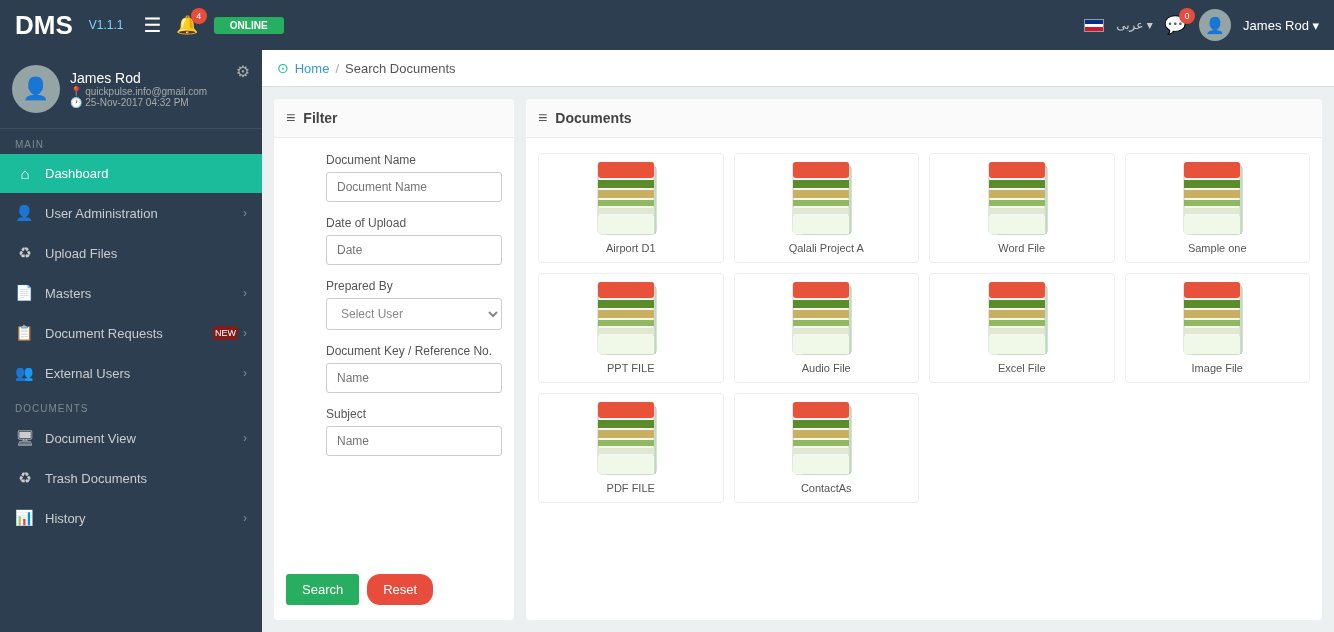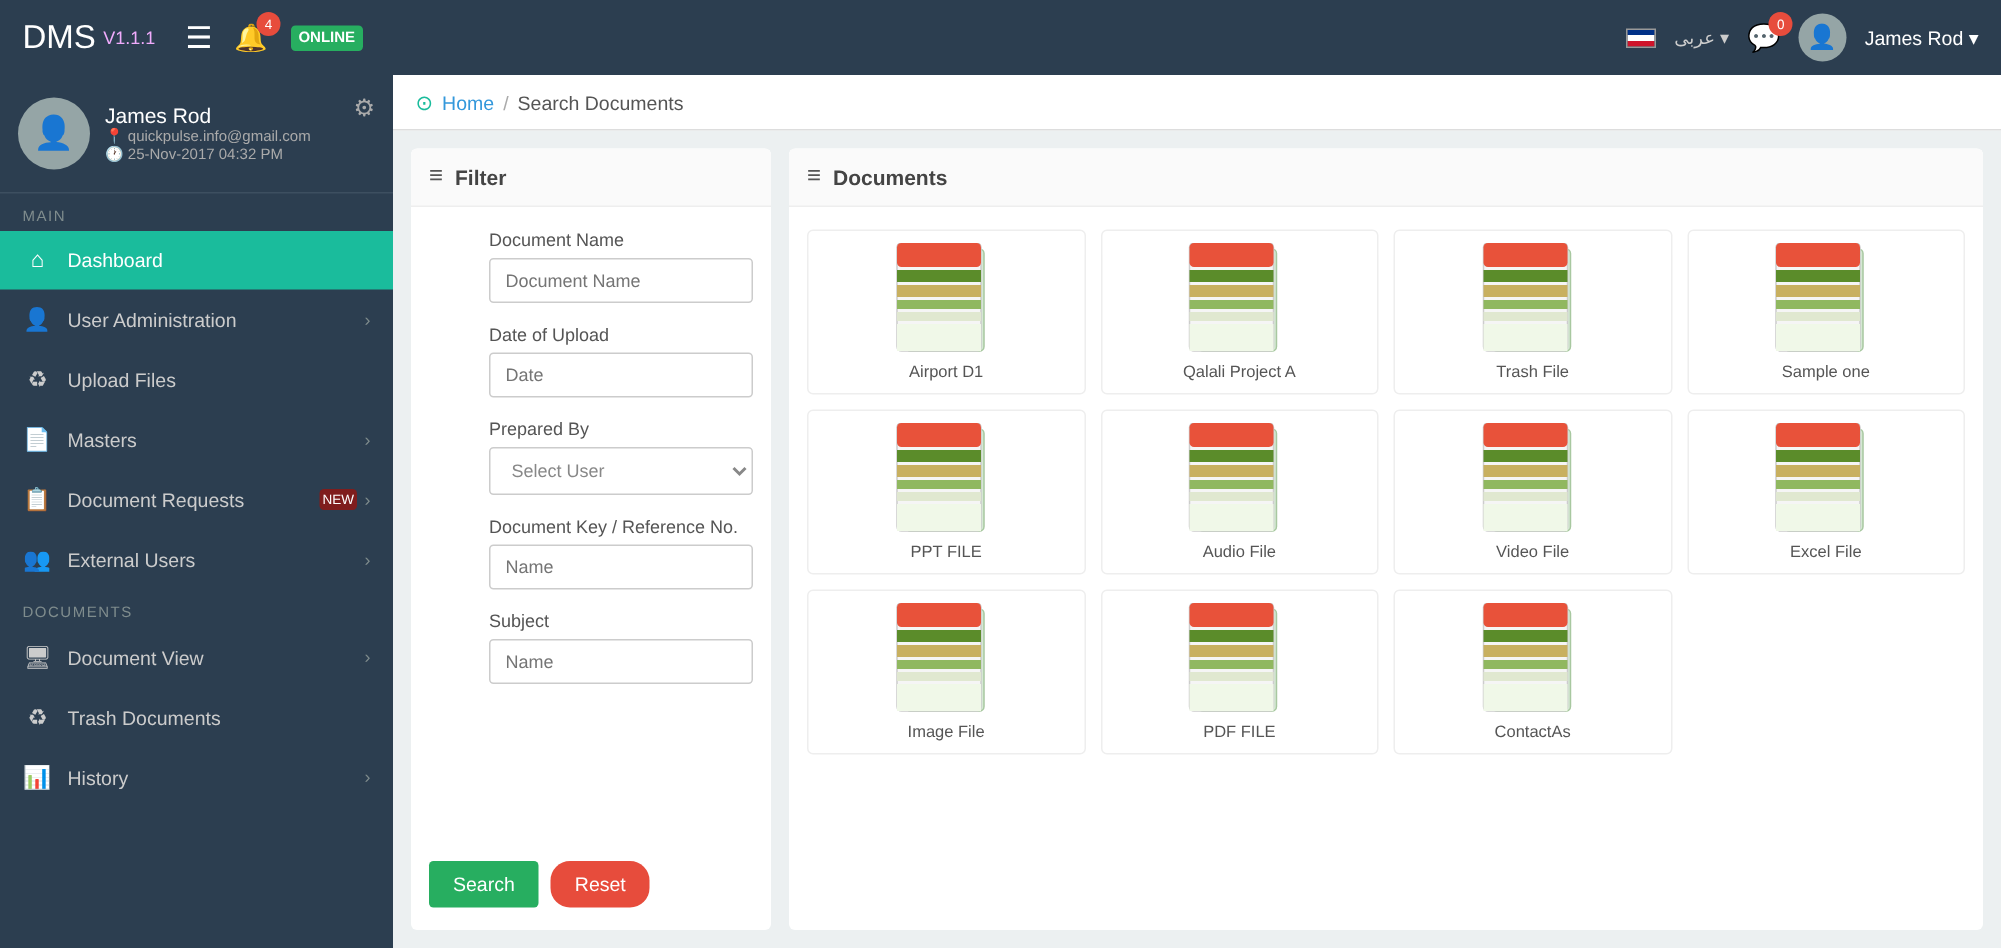--- a/index.html
+++ b/index.html
@@ -9,28 +9,28 @@
     .topnav {
       background: #2c3e50;
       color: white;
       display: flex;
       align-items: center;
       padding: 0 15px;
       height: 50px;
       flex-shrink: 0;
     }
     .topnav-logo {
-      font-size: 22px;
-      font-weight: normal;
-      color: white;
-      margin-right: 5px;
+      font-size: 26px;
+      font-weight: bold;
+      color: white;
+      margin-right: 16px;
     }
     .topnav-version {
       font-size: 12px;
-      color: #f0abfc;
+      color: #7dd3fc;
       margin-right: 20px;
     }
     .topnav-hamburger {
       font-size: 20px;
       cursor: pointer;
       margin-right: 15px;
       color: white;
     }
     .topnav-bell-wrap {
       position: relative;
@@ -52,21 +52,21 @@
       width: 16px;
       height: 16px;
       display: flex;
       align-items: center;
       justify-content: center;
     }
     .topnav-online {
       background: #27ae60;
       color: white;
       font-size: 10px;
-      padding: 3px 5px;
+      padding: 3px 16px;
       border-radius: 3px;
       margin-right: auto;
       font-weight: bold;
     }
     .topnav-right {
       display: flex;
       align-items: center;
       gap: 12px;
     }
     .topnav-lang {
@@ -542,21 +542,21 @@
                 <rect x="8" y="4" width="52" height="68" rx="3" fill="#d5e8d4" stroke="#a8c8a0" stroke-width="1"></rect>
                 <rect x="5" y="2" width="52" height="68" rx="3" fill="#e8f5e8" stroke="#b8d8b0" stroke-width="1"></rect>
                 <rect x="2" y="0" width="56" height="72" rx="3" fill="#f5f5f5" stroke="#ccc" stroke-width="1"></rect>
                 <rect x="2" y="0" width="56" height="16" rx="3" fill="#e8523a"></rect>
                 <rect x="2" y="18" width="56" height="8" fill="#5b8c2a"></rect>
                 <rect x="2" y="28" width="56" height="8" fill="#c8b060"></rect>
                 <rect x="2" y="38" width="56" height="6" fill="#90b860"></rect>
                 <rect x="2" y="46" width="56" height="6" fill="#e0e8d0"></rect>
                 <rect x="2" y="54" width="56" height="18" fill="#f0f8e8"></rect>
               </svg>
-              <div class="doc-label">Trash File</div>
+              <div class="doc-label">Word File</div>
             </div>
             <div class="doc-item">
               <svg width="70" height="80" viewBox="0 0 70 80">
                 <rect x="8" y="4" width="52" height="68" rx="3" fill="#d5e8d4" stroke="#a8c8a0" stroke-width="1"></rect>
                 <rect x="5" y="2" width="52" height="68" rx="3" fill="#e8f5e8" stroke="#b8d8b0" stroke-width="1"></rect>
                 <rect x="2" y="0" width="56" height="72" rx="3" fill="#f5f5f5" stroke="#ccc" stroke-width="1"></rect>
                 <rect x="2" y="0" width="56" height="16" rx="3" fill="#e8523a"></rect>
                 <rect x="2" y="18" width="56" height="8" fill="#5b8c2a"></rect>
                 <rect x="2" y="28" width="56" height="8" fill="#c8b060"></rect>
                 <rect x="2" y="38" width="56" height="6" fill="#90b860"></rect>
@@ -585,34 +585,20 @@
                 <rect x="5" y="2" width="52" height="68" rx="3" fill="#e8f5e8" stroke="#b8d8b0" stroke-width="1"></rect>
                 <rect x="2" y="0" width="56" height="72" rx="3" fill="#f5f5f5" stroke="#ccc" stroke-width="1"></rect>
                 <rect x="2" y="0" width="56" height="16" rx="3" fill="#e8523a"></rect>
                 <rect x="2" y="18" width="56" height="8" fill="#5b8c2a"></rect>
                 <rect x="2" y="28" width="56" height="8" fill="#c8b060"></rect>
                 <rect x="2" y="38" width="56" height="6" fill="#90b860"></rect>
                 <rect x="2" y="46" width="56" height="6" fill="#e0e8d0"></rect>
                 <rect x="2" y="54" width="56" height="18" fill="#f0f8e8"></rect>
               </svg>
               <div class="doc-label">Audio File</div>
-            </div>
-            <div class="doc-item">
-              <svg width="70" height="80" viewBox="0 0 70 80">
-                <rect x="8" y="4" width="52" height="68" rx="3" fill="#d5e8d4" stroke="#a8c8a0" stroke-width="1"></rect>
-                <rect x="5" y="2" width="52" height="68" rx="3" fill="#e8f5e8" stroke="#b8d8b0" stroke-width="1"></rect>
-                <rect x="2" y="0" width="56" height="72" rx="3" fill="#f5f5f5" stroke="#ccc" stroke-width="1"></rect>
-                <rect x="2" y="0" width="56" height="16" rx="3" fill="#e8523a"></rect>
-                <rect x="2" y="18" width="56" height="8" fill="#5b8c2a"></rect>
-                <rect x="2" y="28" width="56" height="8" fill="#c8b060"></rect>
-                <rect x="2" y="38" width="56" height="6" fill="#90b860"></rect>
-                <rect x="2" y="46" width="56" height="6" fill="#e0e8d0"></rect>
-                <rect x="2" y="54" width="56" height="18" fill="#f0f8e8"></rect>
-              </svg>
-              <div class="doc-label">Video File</div>
             </div>
             <div class="doc-item">
               <svg width="70" height="80" viewBox="0 0 70 80">
                 <rect x="8" y="4" width="52" height="68" rx="3" fill="#d5e8d4" stroke="#a8c8a0" stroke-width="1"></rect>
                 <rect x="5" y="2" width="52" height="68" rx="3" fill="#e8f5e8" stroke="#b8d8b0" stroke-width="1"></rect>
                 <rect x="2" y="0" width="56" height="72" rx="3" fill="#f5f5f5" stroke="#ccc" stroke-width="1"></rect>
                 <rect x="2" y="0" width="56" height="16" rx="3" fill="#e8523a"></rect>
                 <rect x="2" y="18" width="56" height="8" fill="#5b8c2a"></rect>
                 <rect x="2" y="28" width="56" height="8" fill="#c8b060"></rect>
                 <rect x="2" y="38" width="56" height="6" fill="#90b860"></rect>

